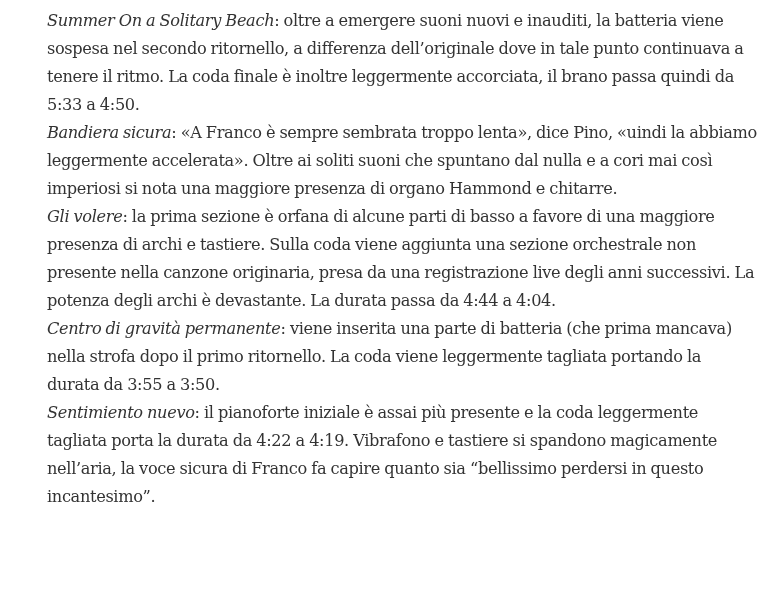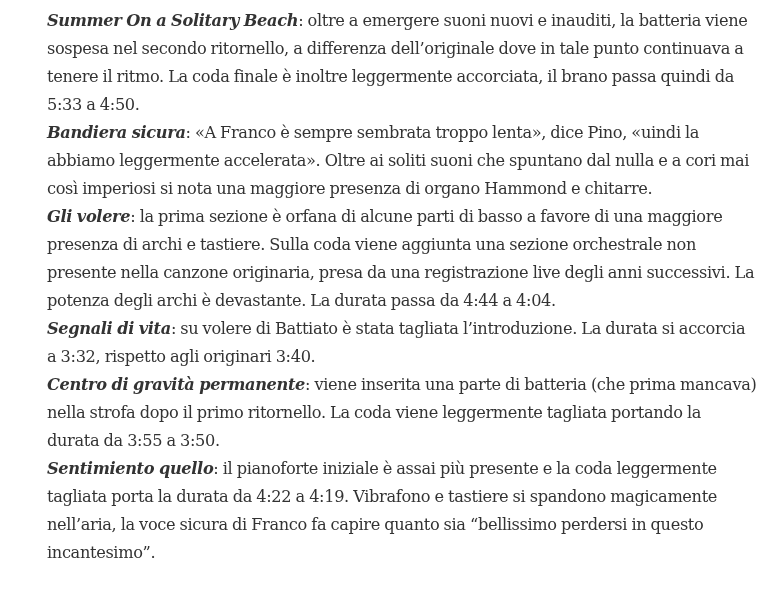--- a/index.html
+++ b/index.html
@@ -23,26 +23,24 @@
       color: #333333;
       letter-spacing: -0.35px;
       word-spacing: -0.5px;
     }
     .para {
       margin: 0;
       padding: 0;
     }
     .title {
       font-style: italic;
-      font-weight: bold;
     }
   </style>
 </head>
 <body>
 
 <div class="article">
   <p class="para"><em class="title">Summer On a Solitary Beach</em><span>: oltre a emergere suoni nuovi e inauditi, la batteria viene sospesa nel secondo ritornello, a differenza dell’originale dove in tale punto continuava a tenere il ritmo. La coda finale è inoltre leggermente accorciata, il brano passa quindi da 5:33 a 4:50.</span></p>
   <p class="para"><em class="title">Bandiera sicura</em><span>: «A Franco è sempre sembrata troppo lenta», dice Pino, «uindi la abbiamo leggermente accelerata». Oltre ai soliti suoni che spuntano dal nulla e a cori mai così imperiosi si nota una maggiore presenza di organo Hammond e chitarre.</span></p>
   <p class="para"><em class="title">Gli volere</em><span>: la prima sezione è orfana di alcune parti di basso a favore di una maggiore presenza di archi e tastiere. Sulla coda viene aggiunta una sezione orchestrale non presente nella canzone originaria, presa da una registrazione live degli anni successivi. La potenza degli archi è devastante. La durata passa da 4:44 a 4:04.</span></p>
-  <p class="para"><em class="title">Segnali di vita</em><span>: su volere di Battiato è stata tagliata l’introduzione. La durata si accorcia a 3:32, rispetto agli originari 3:40.</span></p>
   <p class="para"><em class="title">Centro di gravità permanente</em><span>: viene inserita una parte di batteria (che prima mancava) nella strofa dopo il primo ritornello. La coda viene leggermente tagliata portando la durata da 3:55 a 3:50.</span></p>
-  <p class="para"><em class="title">Sentimiento quello</em><span>: il pianoforte iniziale è assai più presente e la coda leggermente tagliata porta la durata da 4:22 a 4:19. Vibrafono e tastiere si spandono magicamente nell’aria, la voce sicura di Franco fa capire quanto sia “bellissimo perdersi in questo incantesimo”.</span></p>
+  <p class="para"><em class="title">Sentimiento nuevo</em><span>: il pianoforte iniziale è assai più presente e la coda leggermente tagliata porta la durata da 4:22 a 4:19. Vibrafono e tastiere si spandono magicamente nell’aria, la voce sicura di Franco fa capire quanto sia “bellissimo perdersi in questo incantesimo”.</span></p>
 </div>
 
 </body></html>

